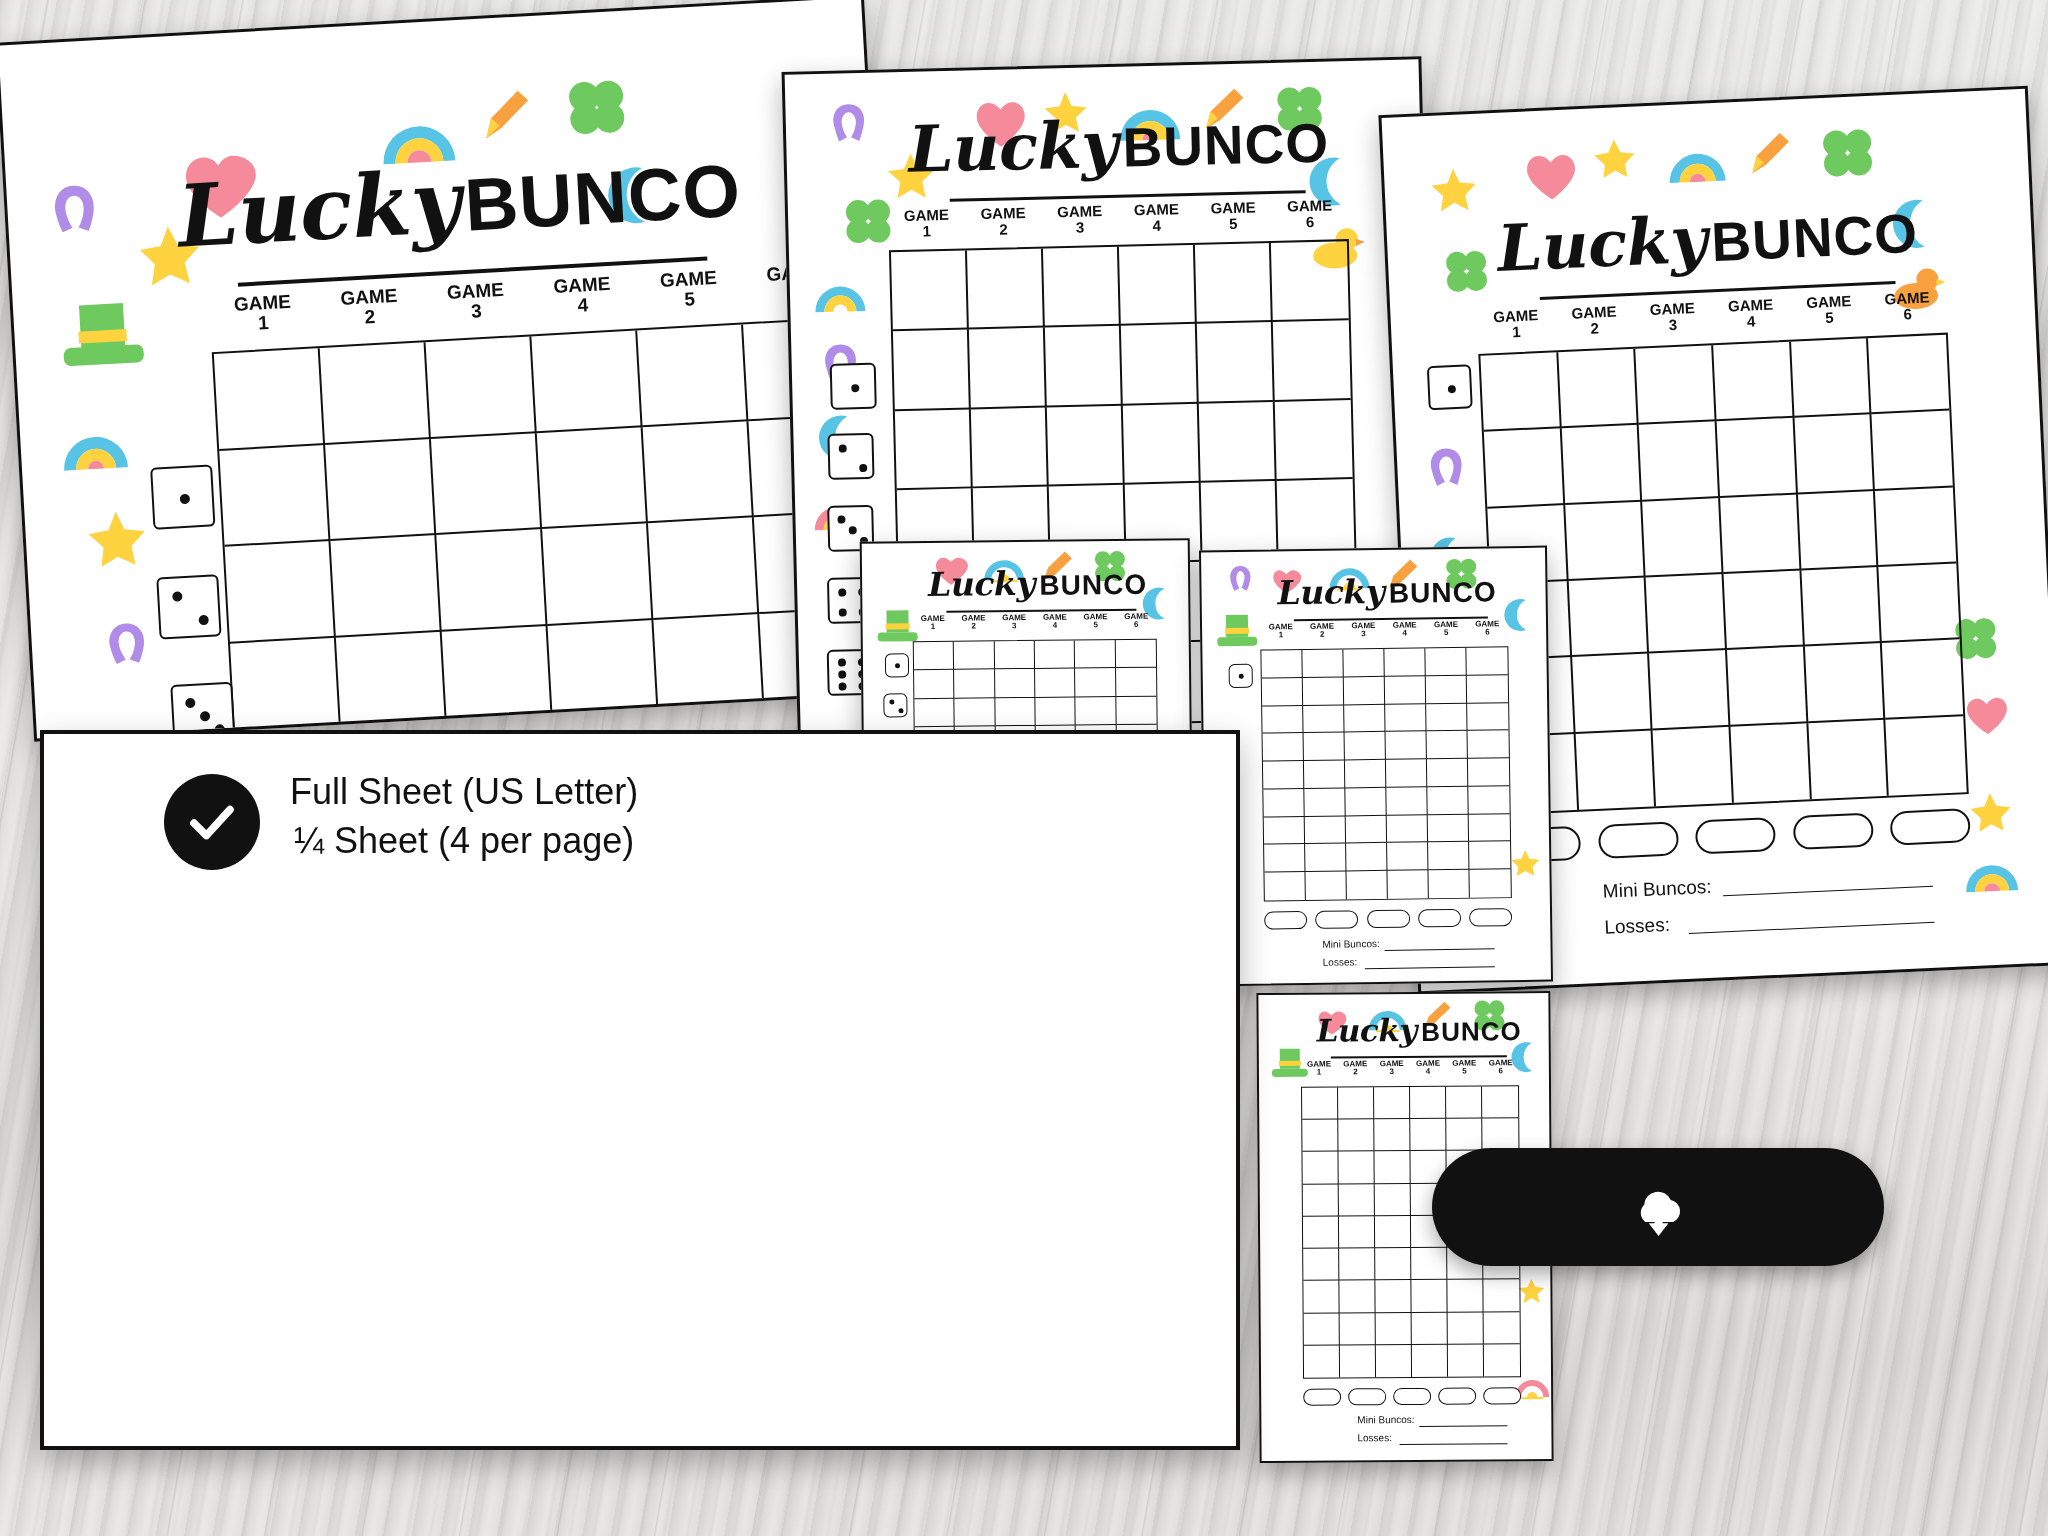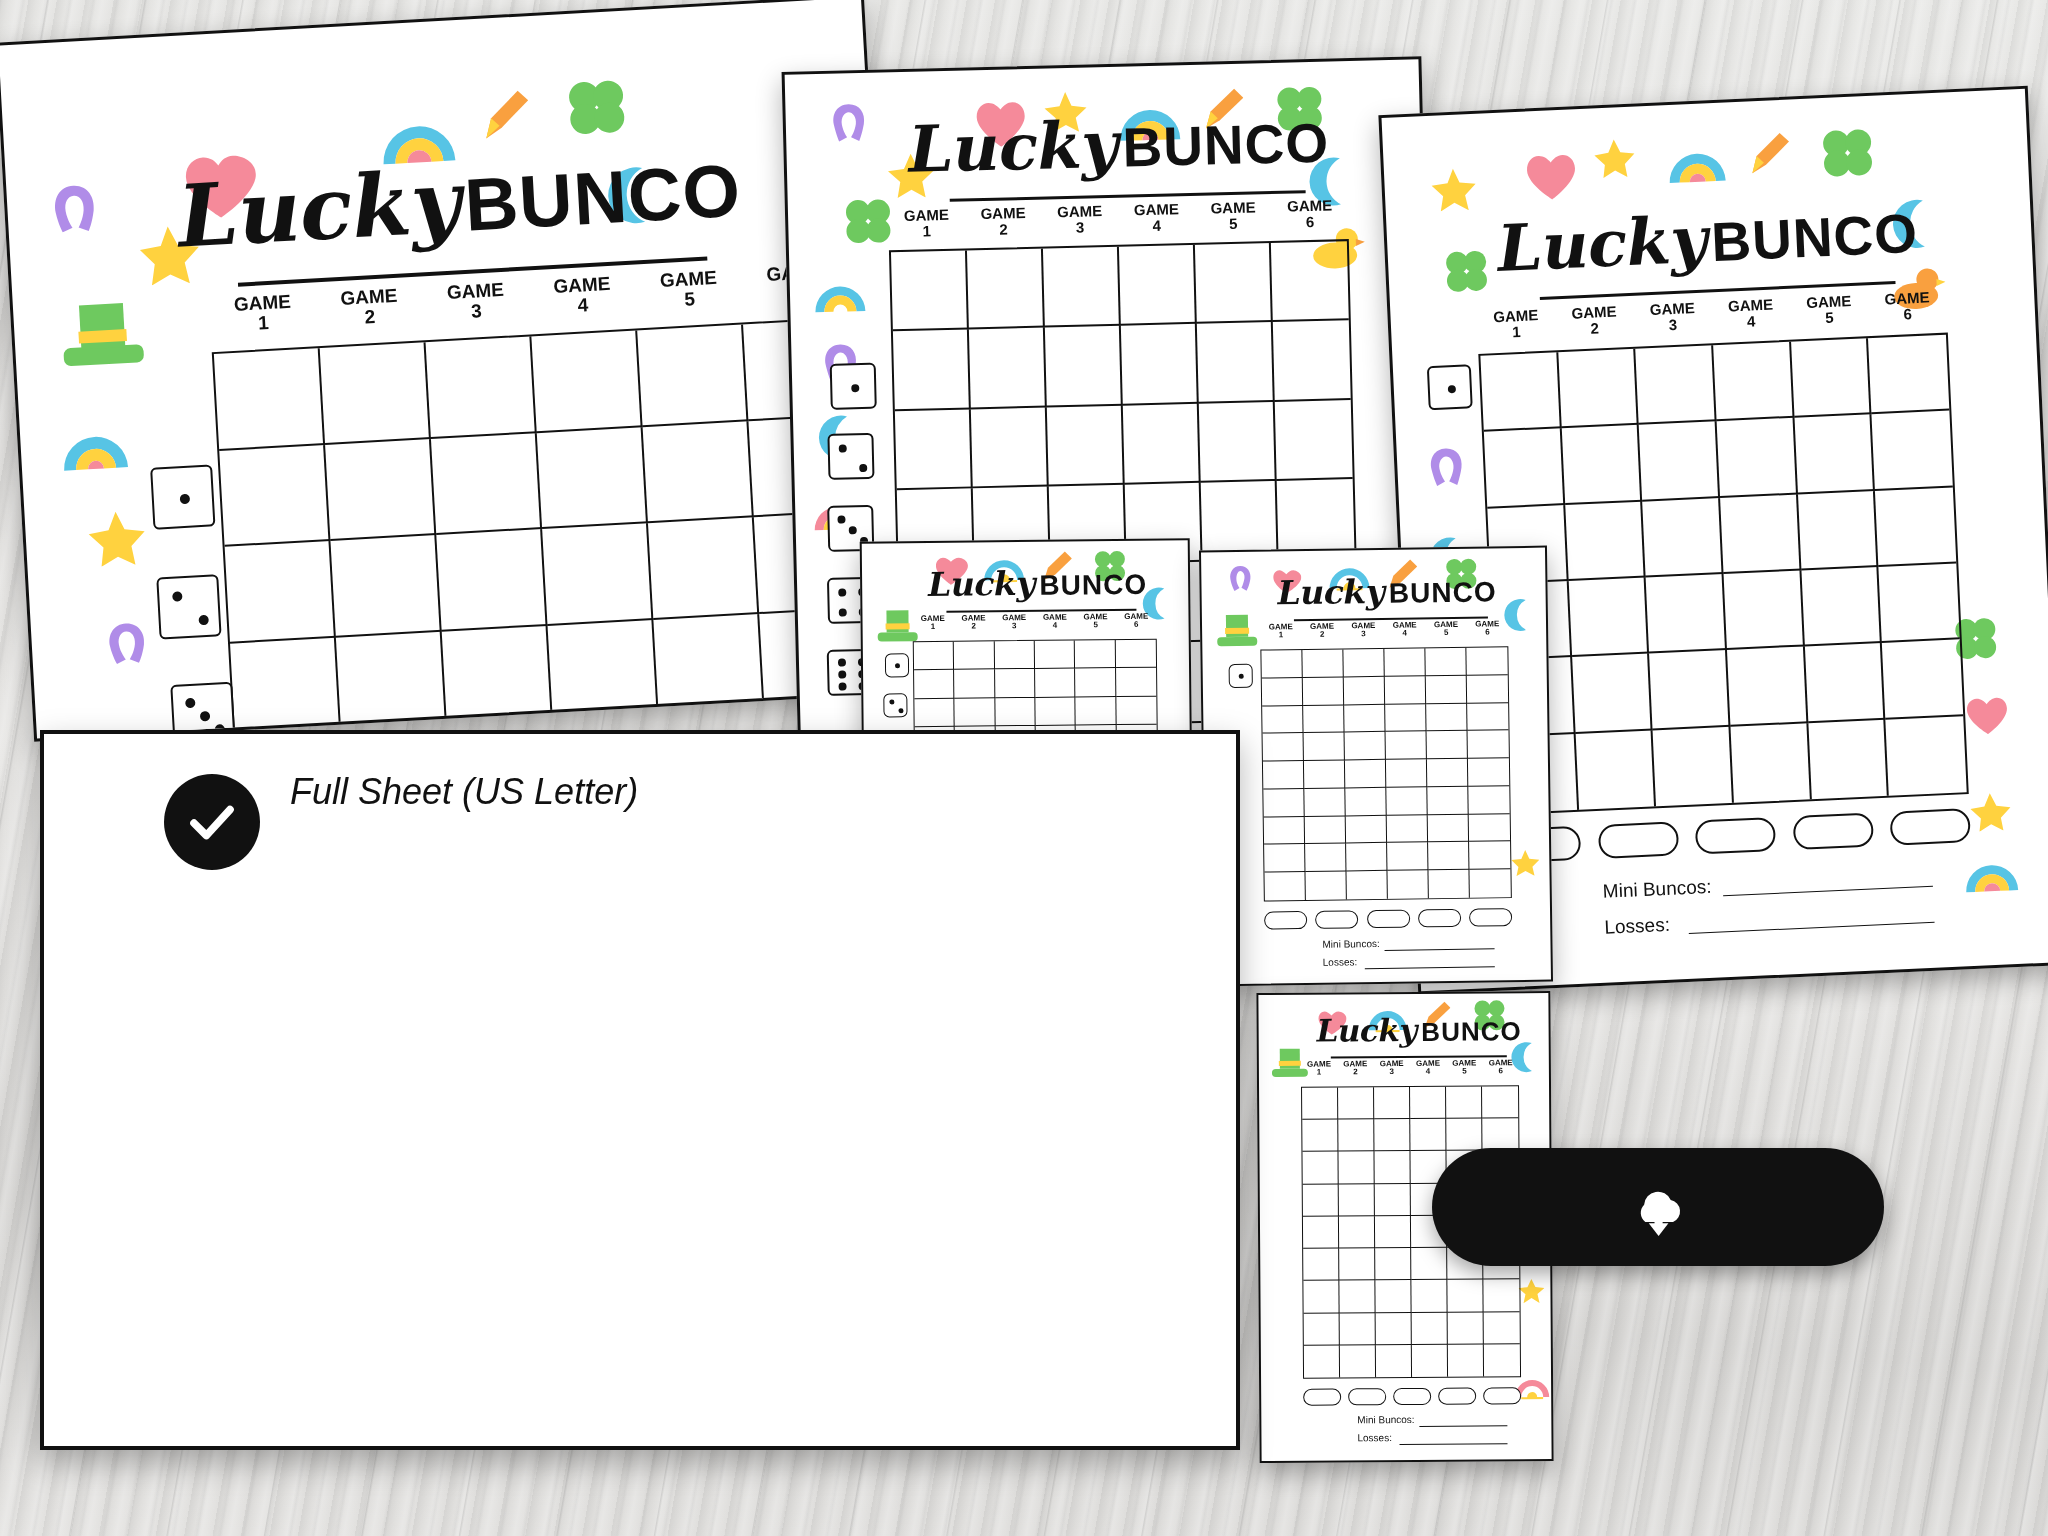--- a/index.html
+++ b/index.html
@@ -107,21 +107,21 @@
     display:flex;align-items:center;justify-content:center;flex:0 0 auto;margin-top:6px;
   }
   .checkwrap svg{width:54px;height:54px;}
   .btext .bt-title{
     font-size:44px;font-weight:700;color:#111;letter-spacing:0.5px;
     font-family:"Liberation Sans",sans-serif;margin-bottom:6px;
   }
   .btext .bt-sub{
     font-size:36px;color:#111;font-family:"Liberation Sans",sans-serif;line-height:1.35;
   }
-  .btext .bt-sub.center{text-align:center;font-style:italic;}
+  .btext .bt-sub.center{text-align:center;}
 
   
   .badge{
     position:absolute;left:1432px;top:1148px;width:452px;height:118px;
     background:#111;border-radius:999px;display:flex;align-items:center;
     justify-content:center;gap:24px;box-shadow:0 8px 20px rgba(0,0,0,0.35);
   }
   .badge .txt{
     color:#fff;font-family:"Liberation Sans",sans-serif;font-weight:700;
     font-size:33px;line-height:1.15;letter-spacing:1px;text-align:center;
@@ -1021,20 +1021,21 @@
 
 
   <div class="bullet" style="padding-top:34px;">
     <div class="checkwrap">
       <svg viewBox="0 0 24 24" fill="none" stroke="#ffffff" stroke-width="3.4" stroke-linecap="round" stroke-linejoin="round">
           <path d="M4 12.5l5.5 5.5L20 6.5"></path>
         </svg>
     </div>
     <div class="btext">
       <div class="bt-sub center">Full Sheet (US Letter)</div>
+      <div class="bt-sub center">¼ Sheet (4 per page)</div>
     </div>
   </div>
 </div>
 
 <div class="badge">
   <div class="cloud">
     <svg viewBox="0 0 64 64" width="74" height="74">
       <path d="M20 30a12 12 0 0123-4 10 10 0 012 19H21a10 10 0 01-1-15z" fill="#ffffff"></path>
       <rect x="29" y="34" width="7" height="15" fill="#ffffff"></rect>
       <path d="M24 46h17l-8.5 11z" fill="#ffffff"></path>

